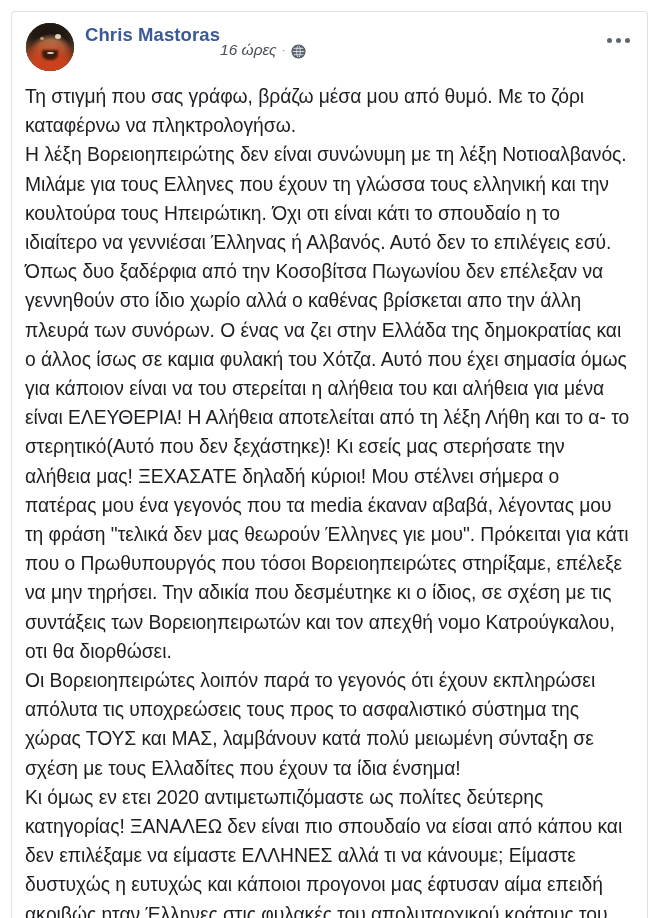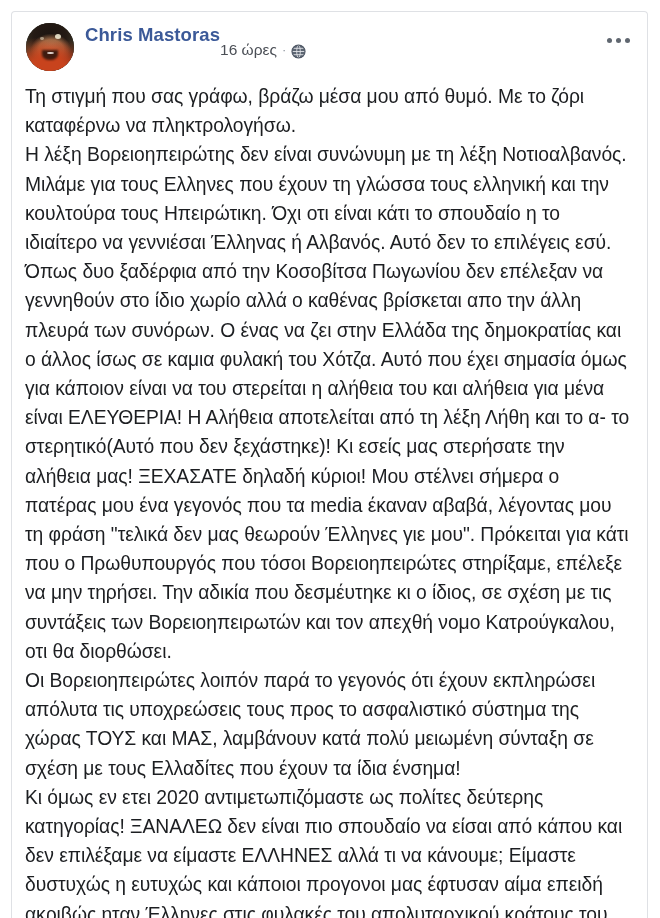--- a/index.html
+++ b/index.html
@@ -126,21 +126,21 @@
   }
 
   .meta-row {
     display: flex;
     align-items: center;
     margin-top: 4px;
     font-size: 15.5px;
     color: #4b4f56;
     line-height: 18px;
   }
-  .meta-time { color: #4b4f56; }
+  .meta-time { color: #4b4f56; font-style: italic; }
   .meta-dot {
     margin: 0 5px;
     color: #8d949e;
     font-size: 13px;
     line-height: 18px;
   }
   .globe-icon {
     display: inline-block;
     width: 15px;
     height: 15px;

